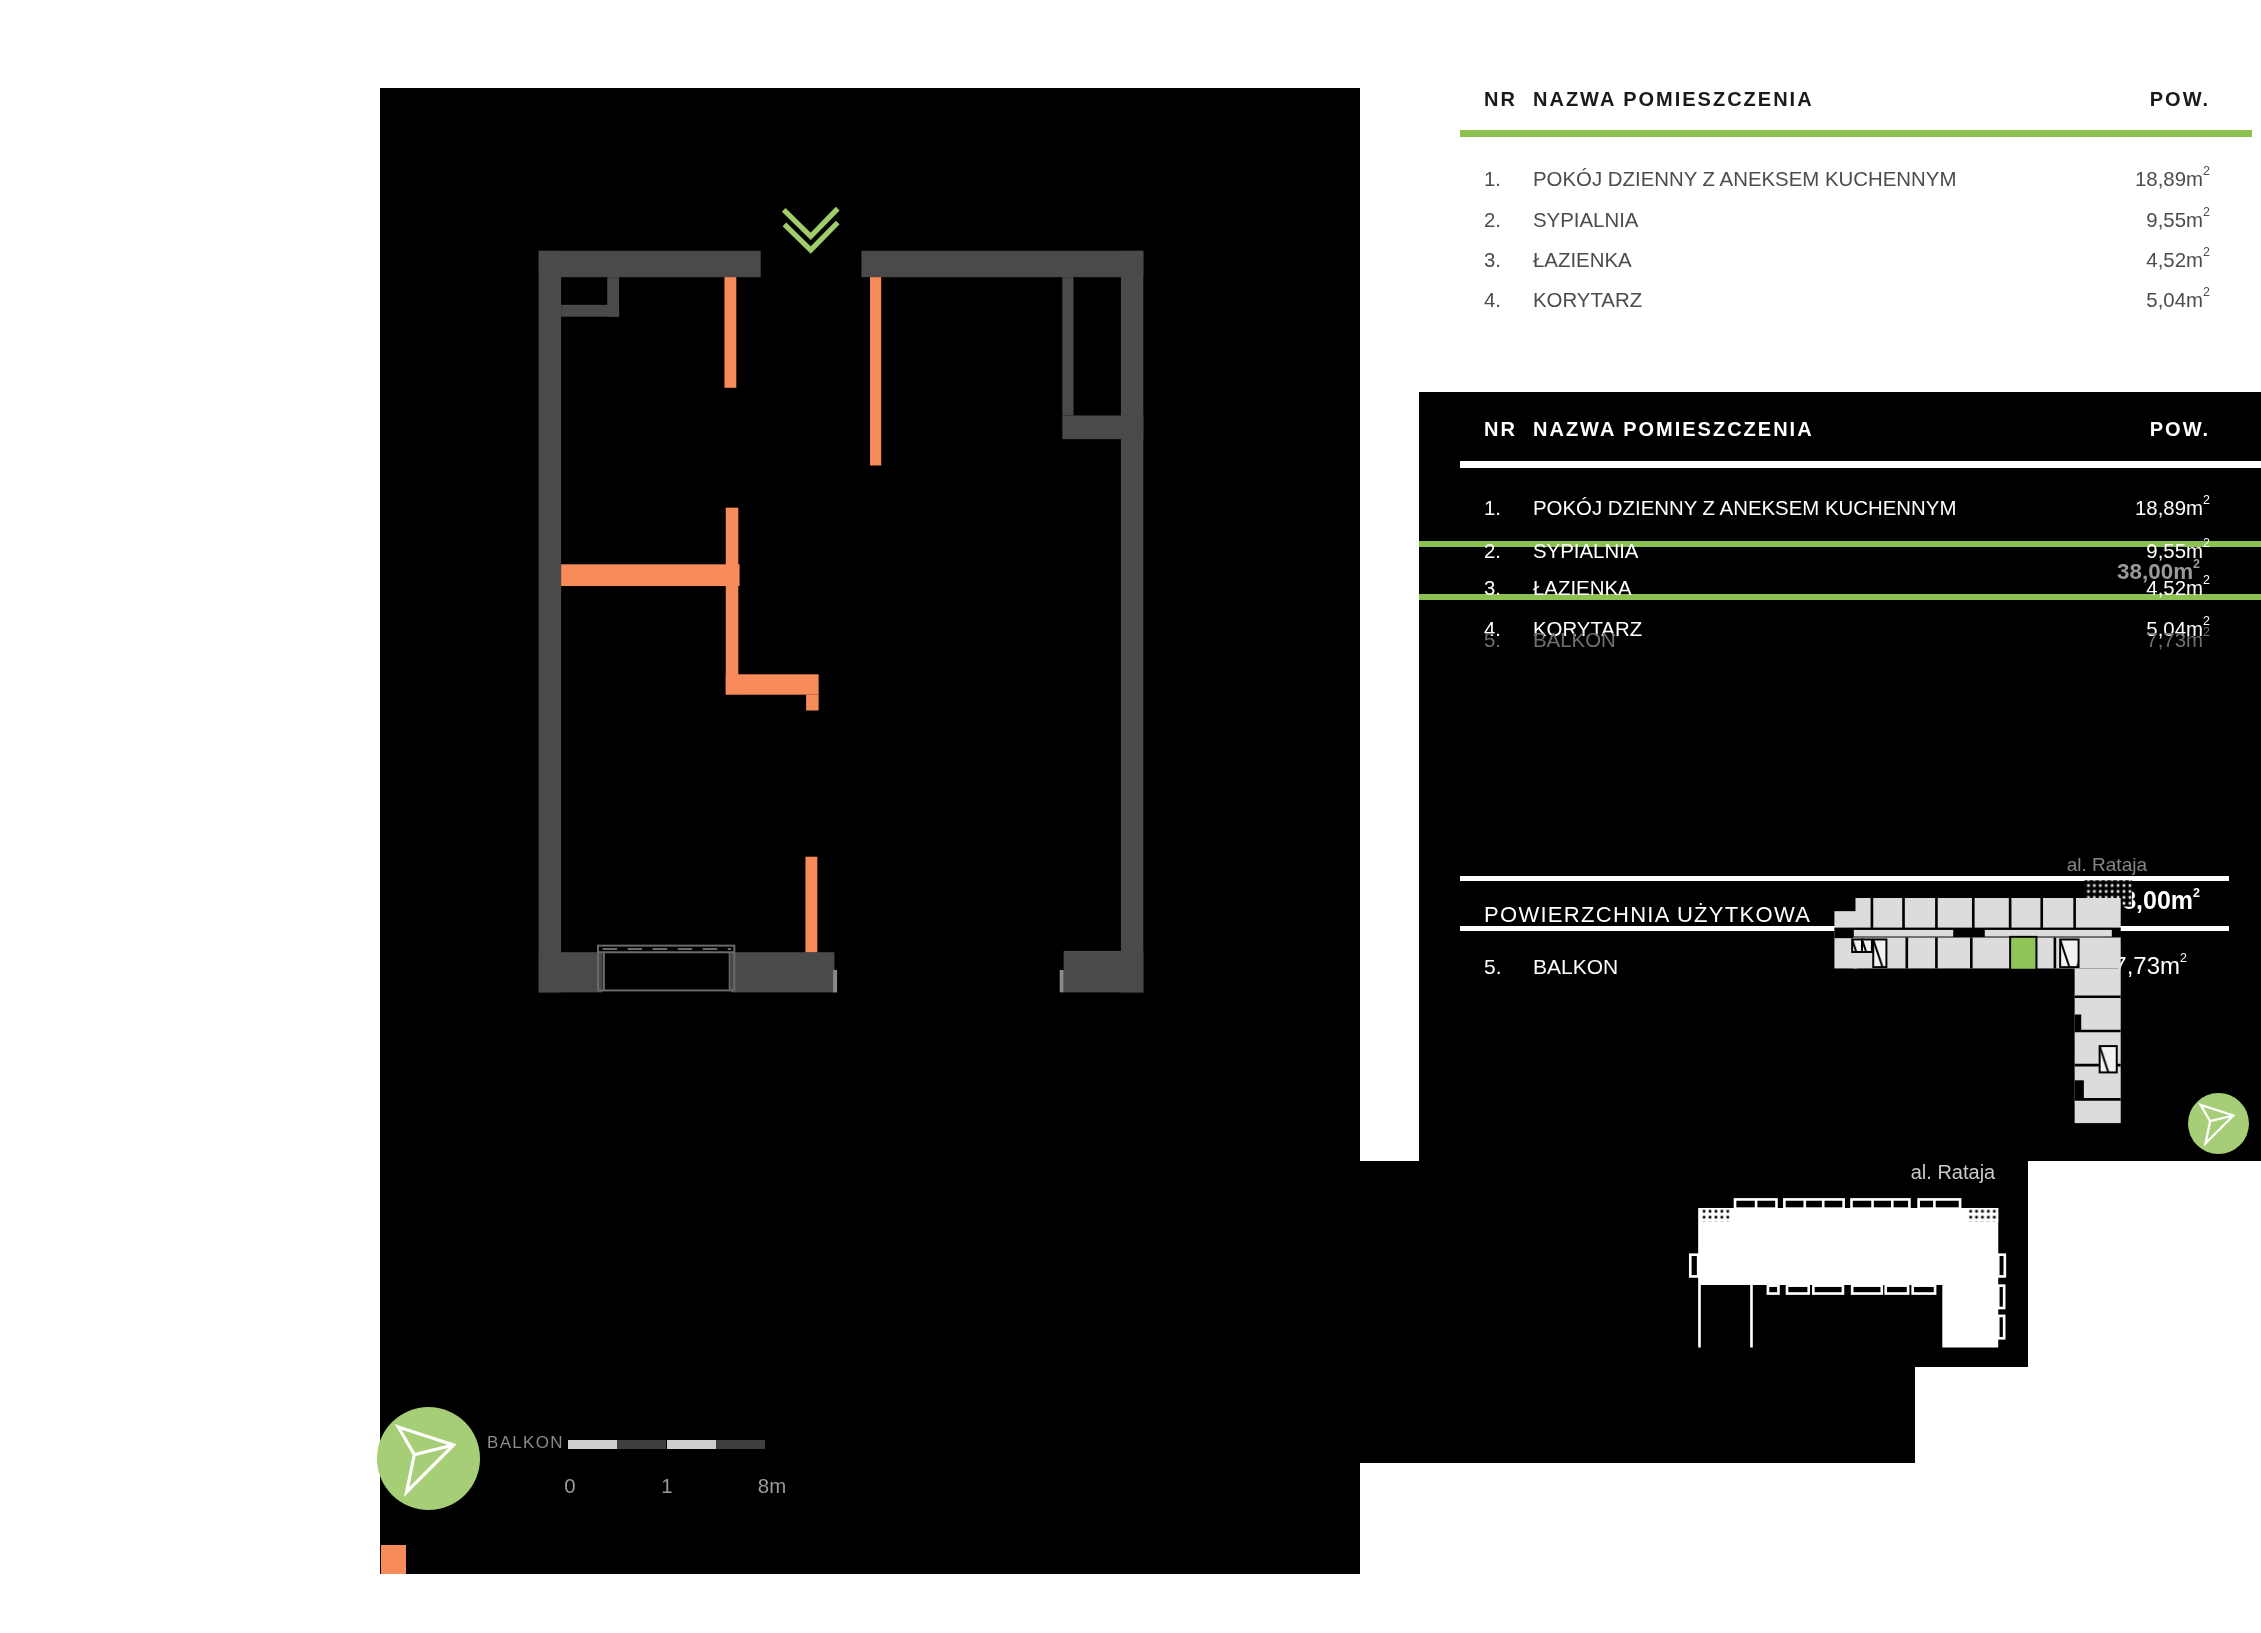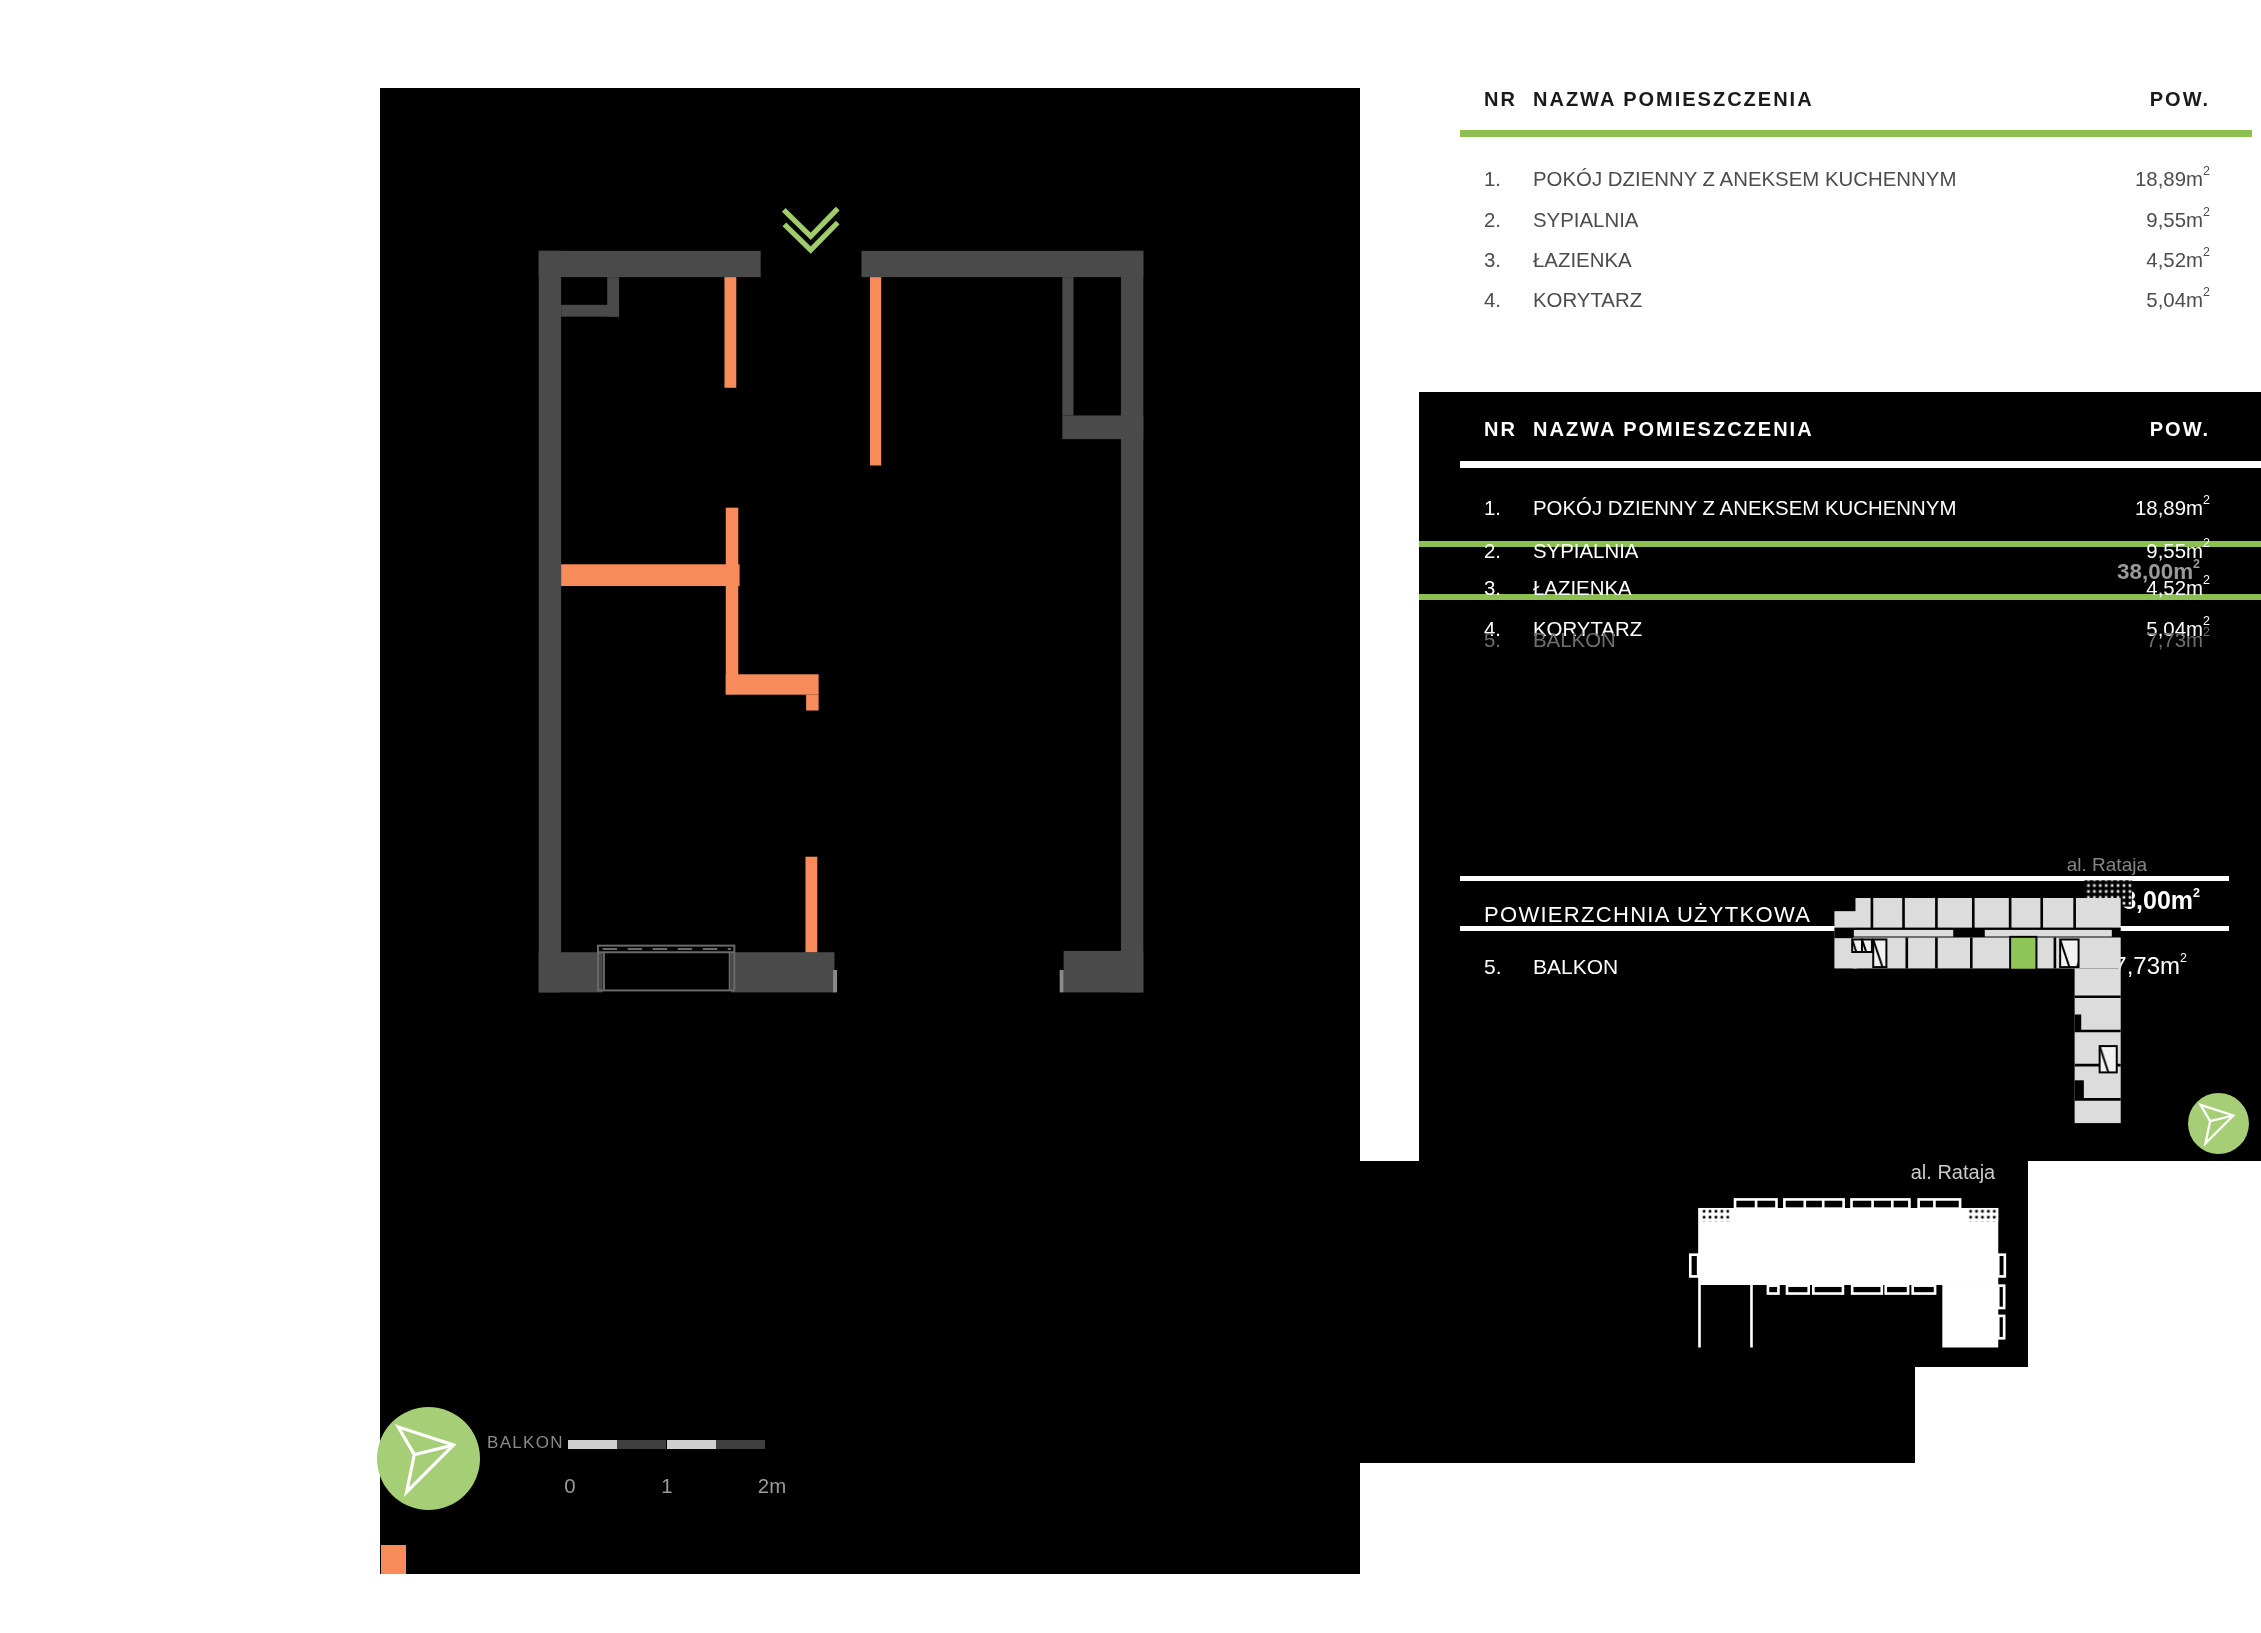--- a/index.html
+++ b/index.html
@@ -270,21 +270,21 @@
     </g>
   </svg>
 
   <div class="skala">BALKON</div>
   <div class="seg" style="left:568px;width:49px;background:#cfcfcf;"></div>
   <div class="seg" style="left:617px;width:49px;background:#3f3f3f;"></div>
   <div class="seg" style="left:667px;width:49px;background:#cfcfcf;"></div>
   <div class="seg" style="left:716px;width:49px;background:#3f3f3f;"></div>
   <div class="tick" style="left:570px;">0</div>
   <div class="tick" style="left:667px;">1</div>
-  <div class="tick" style="left:772px;">2m</div>
+  <div class="tick" style="left:772px;">8m</div>
 
   <div class="circle" style="left:377px;top:1407px;width:103px;height:103px;z-index:4;">
     <svg width="103" height="103" viewBox="0 0 160 160">
       <path d="M33,31 L119,59 L46,132 L58,74 Z M58,74 L119,59" fill="none" stroke="#fff" stroke-width="5"></path>
     </svg>
   </div>
   <div class="swatch" style="left:381px;top:1545px;width:25px;height:66px;z-index:4;"></div>
 
 </div>
 

